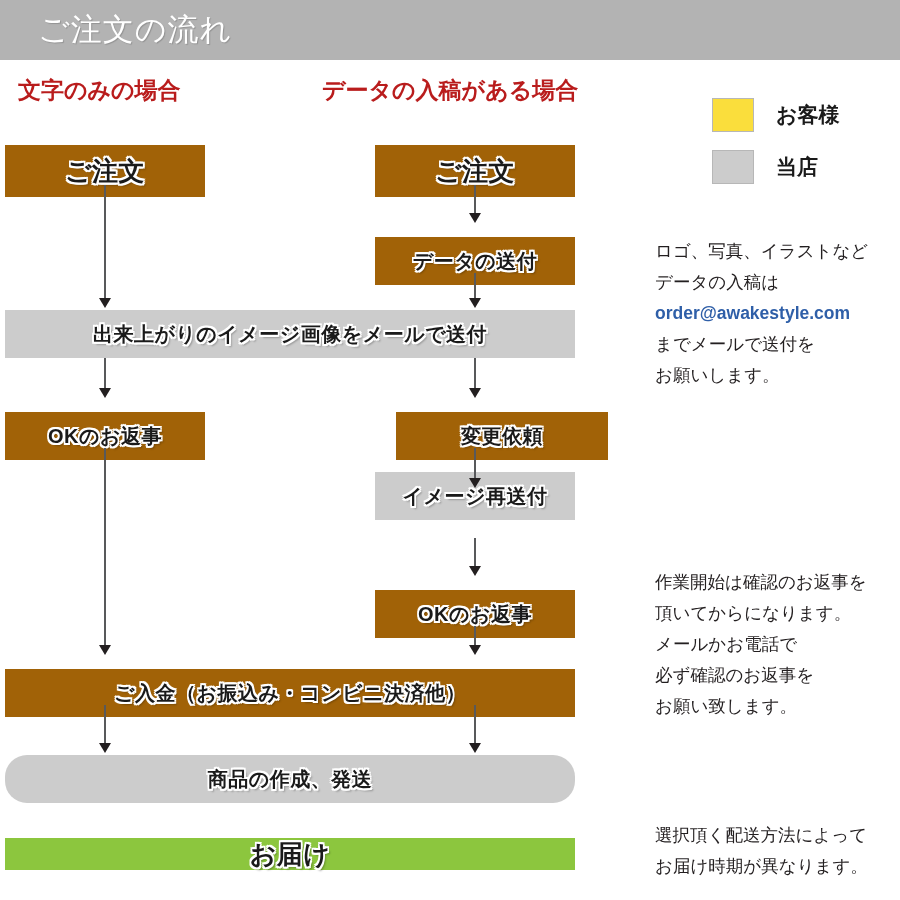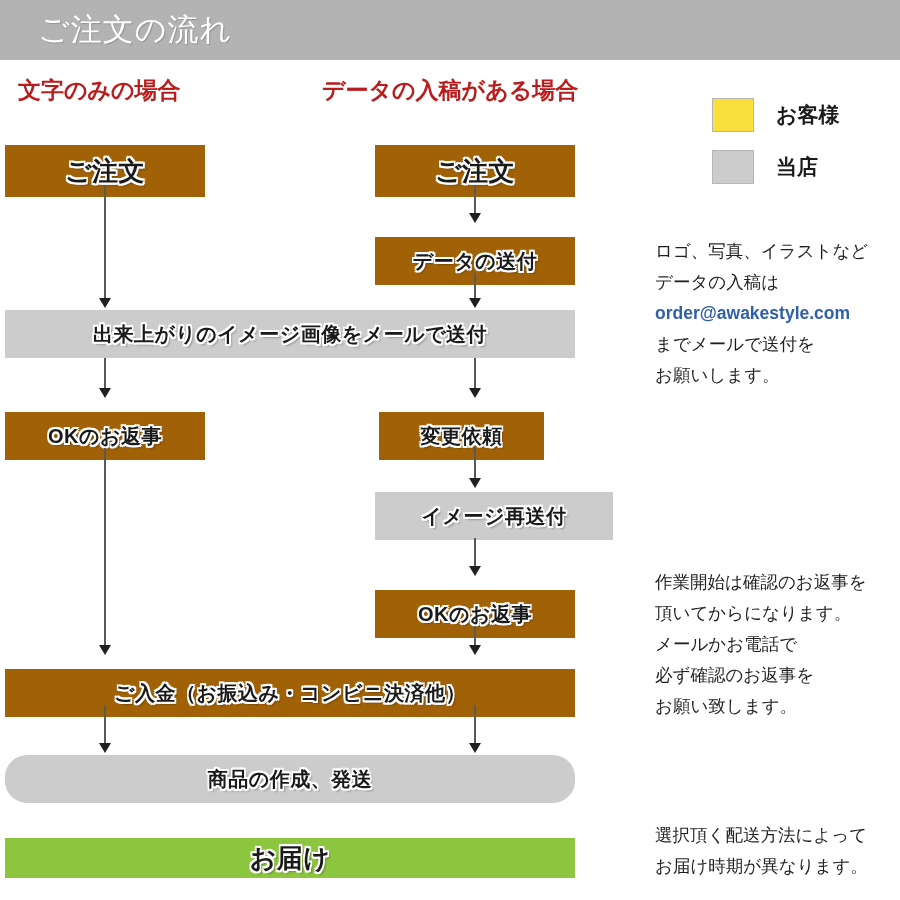--- a/index.html
+++ b/index.html
@@ -169,41 +169,41 @@
   <span class="box-label">データの送付</span>
 </div>
 
 <div class="flow-box box-gray" style="left:5px; top:310px; width:570px; height:48px;">
   <span class="box-label">出来上がりのイメージ画像をメールで送付</span>
 </div>
 
 <div class="flow-box box-yellow" style="left:5px; top:400px; width:200px; height:48px;">
   <span class="box-label">OKのお返事</span>
 </div>
-<div class="flow-box box-yellow" style="left:379px; top:400px; width:165px; height:48px;">
+<div class="flow-box box-yellow" style="left:396px; top:400px; width:212px; height:48px;">
   <span class="box-label">変更依頼</span>
 </div>
 
-<div class="flow-box box-gray" style="left:375px; top:492px; width:238px; height:48px;">
+<div class="flow-box box-gray" style="left:375px; top:472px; width:200px; height:48px;">
   <span class="box-label">イメージ再送付</span>
 </div>
 
 <div class="flow-box box-yellow" style="left:375px; top:578px; width:200px; height:48px;">
   <span class="box-label">OKのお返事</span>
 </div>
 
 <div class="flow-box box-yellow" style="left:5px; top:657px; width:570px; height:48px;">
   <span class="box-label">ご入金（お振込み・コンビニ決済他）</span>
 </div>
 
 <div class="flow-box box-gray" style="left:5px; top:755px; width:570px; height:48px;border-radius:22px;">
   <span class="box-label">商品の作成、発送</span>
 </div>
 
-<div class="flow-box box-green big" style="left:5px; top:838px; width:570px; height:40px;">
+<div class="flow-box box-green big" style="left:5px; top:838px; width:570px; height:32px;">
   <span class="box-label">お届け</span>
 </div>
 
 <div class="arrow" style="left:99px; top:185px; height:123px;">
   <div class="shaft"></div>
     <div class="head"></div>
 </div>
 <div class="arrow" style="left:99px; top:358px; height:40px;">
   <div class="shaft"></div>
     <div class="head"></div>

